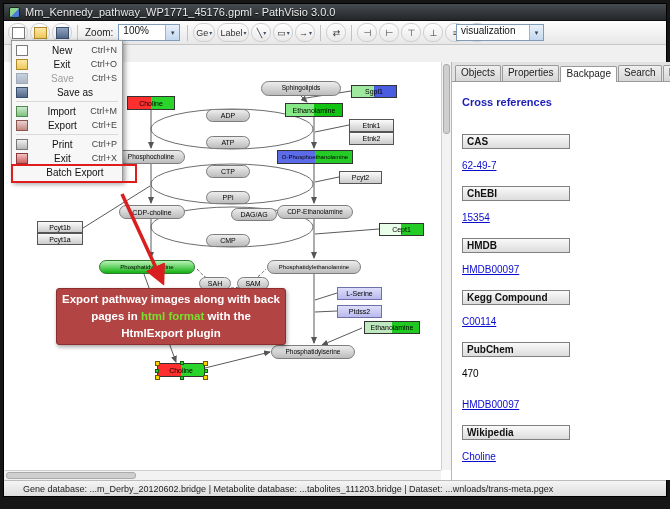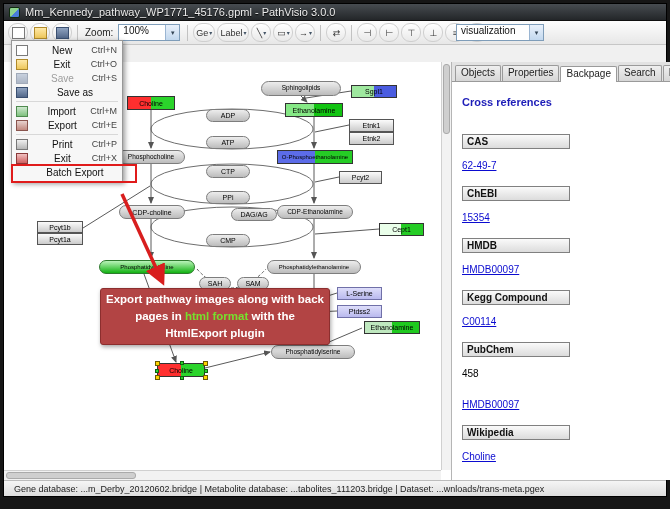--- a/index.html
+++ b/index.html
@@ -59,21 +59,21 @@
   .metabolite-green { border-radius:8px; background:linear-gradient(#b9f3b9,#12b212); border-color:#2d7a2d; }
   .gene { background:linear-gradient(#fbfbfb,#cbcbcb); border-color:#555; }
   .lavender { background:linear-gradient(#dedefa,#b9b9ee); border-color:#7070a8; }
   .split { border-color:#333; }
   .handle { position:absolute; width:5px; height:5px; background:#ffd400; border:1px solid #6b5a00; display:block; }
   .handle.mid { width:4px; height:4px; background:#29d429; border-color:#106010; }
   .annotation { position:absolute; left:52px; top:226px; width:230px; height:57px;
     background:#b24444; border:1px solid #8c2e2e; border-radius:3px; color:#fff;
     font-weight:bold; font-size:11.5px; display:flex; flex-direction:column;
     align-items:center; justify-content:center; text-align:center; line-height:1.5;
-    box-shadow:1px 2px 4px rgba(0,0,0,.35); z-index:5;margin-left:44px; }
+    box-shadow:1px 2px 4px rgba(0,0,0,.35); z-index:5; }
   .annotation .hl { color:#76e02e; }
   .vscroll { position:absolute; right:0; top:0; bottom:10px; width:10px; background:#f2f2f2; border-left:1px solid #d0d0d0; }
   .vscroll .thumb { position:absolute; top:2px; left:1px; width:7px; height:70px; background:#cfcfcf; border:1px solid #aaa; border-radius:3px; }
   .hscroll { position:absolute; bottom:0; left:0; right:10px; height:10px; background:#f2f2f2; border-top:1px solid #d0d0d0; }
   .hscroll .thumb { position:absolute; left:2px; top:1px; height:7px; width:130px; background:#cfcfcf; border:1px solid #aaa; border-radius:3px; }
   
   .panel { flex:1; background:#ececec; display:flex; flex-direction:column; }
   .tabs { display:flex; height:19px; font-size:10px; padding:3px 0 0 3px; background:#e2e2e2; }
   .tab { padding:1px 5px; border:1px solid #9a9a9a; border-bottom:none; background:linear-gradient(#efefef,#d6d6d6);
     margin-right:1px; border-radius:2px 2px 0 0; color:#222; white-space:nowrap; }
@@ -81,21 +81,21 @@
   .panel-body { flex:1; background:#fff; border-top:1px solid #9a9a9a; padding:8px 10px; overflow:hidden; }
   .bp-title { color:#1d1db8; font-weight:bold; font-size:11px; margin:6px 0 26px; }
   .bp-sec { margin-bottom:13px; }
   .bp-db { width:108px; height:15px; line-height:14px; background:linear-gradient(#fafafa,#dcdcdc);
     border:1px solid #808080; font-size:10px; font-weight:bold; padding-left:4px; margin-bottom:6px; color:#111; }
   .bp-id { font-size:10px; color:#0b0bd0; text-decoration:underline; display:inline-block; }
   .bp-id.plain { color:#000; text-decoration:none; }
   
   .statusbar { position:absolute; left:0; right:0; bottom:0; height:16px;
     background:linear-gradient(#f5f5f5,#dddddd); border-top:1px solid #bcbcbc;
-    display:flex; align-items:center; padding:0 10px; font-size:9px; color:#222; white-space:nowrap; overflow:hidden; }
+    display:flex; align-items:center; padding:0 19px; font-size:9px; color:#222; white-space:nowrap; overflow:hidden; }
   
   .filemenu { position:absolute; left:7px; top:36px; width:112px; background:#f7f7f7;
     border:1px solid #979797; box-shadow:2px 2px 5px rgba(0,0,0,.4); z-index:50; padding:2px 0; }
   .menu-item { display:flex; align-items:center; height:14px; font-size:10px; padding:0 5px 0 4px; position:relative; color:#111; }
   .menu-item.disabled { color:#9d9d9d; }
   .menu-item.disabled .mi-icon { opacity:.45; }
   .menu-item.highlighted::after { content:""; position:absolute; left:-1px; top:-1px; width:122px; height:15px;
     border:2px solid #e01b1b; pointer-events:none; }
   .mi-icon { width:12px; height:11px; margin-right:5px; flex:none; }
   .mi-label { flex:1;text-align:center; }
@@ -274,21 +274,21 @@
         <span class="tab">Search</span>
         <span class="tab">Legend</span>
       </div>
       <div class="panel-body">
         <div class="bp-title">Cross references</div>
         <div id="bp-sections">
             <div class="bp-sec"><div class="bp-db">CAS</div><span class="bp-id">62-49-7</span></div>
             <div class="bp-sec"><div class="bp-db">ChEBI</div><span class="bp-id">15354</span></div>
             <div class="bp-sec"><div class="bp-db">HMDB</div><span class="bp-id">HMDB00097</span></div>
             <div class="bp-sec"><div class="bp-db">Kegg Compound</div><span class="bp-id">C00114</span></div>
-            <div class="bp-sec"><div class="bp-db">PubChem</div><span class="bp-id plain">458</span></div>
+            <div class="bp-sec"><div class="bp-db">PubChem</div><span class="bp-id plain">470</span></div>
             <div class="bp-sec"><span class="bp-id">HMDB00097</span></div>
             <div class="bp-sec"><div class="bp-db">Wikipedia</div><span class="bp-id">Choline</span></div>
           </div>
 
       </div>
     </div>
 
   </div>
 
   <div class="statusbar">

